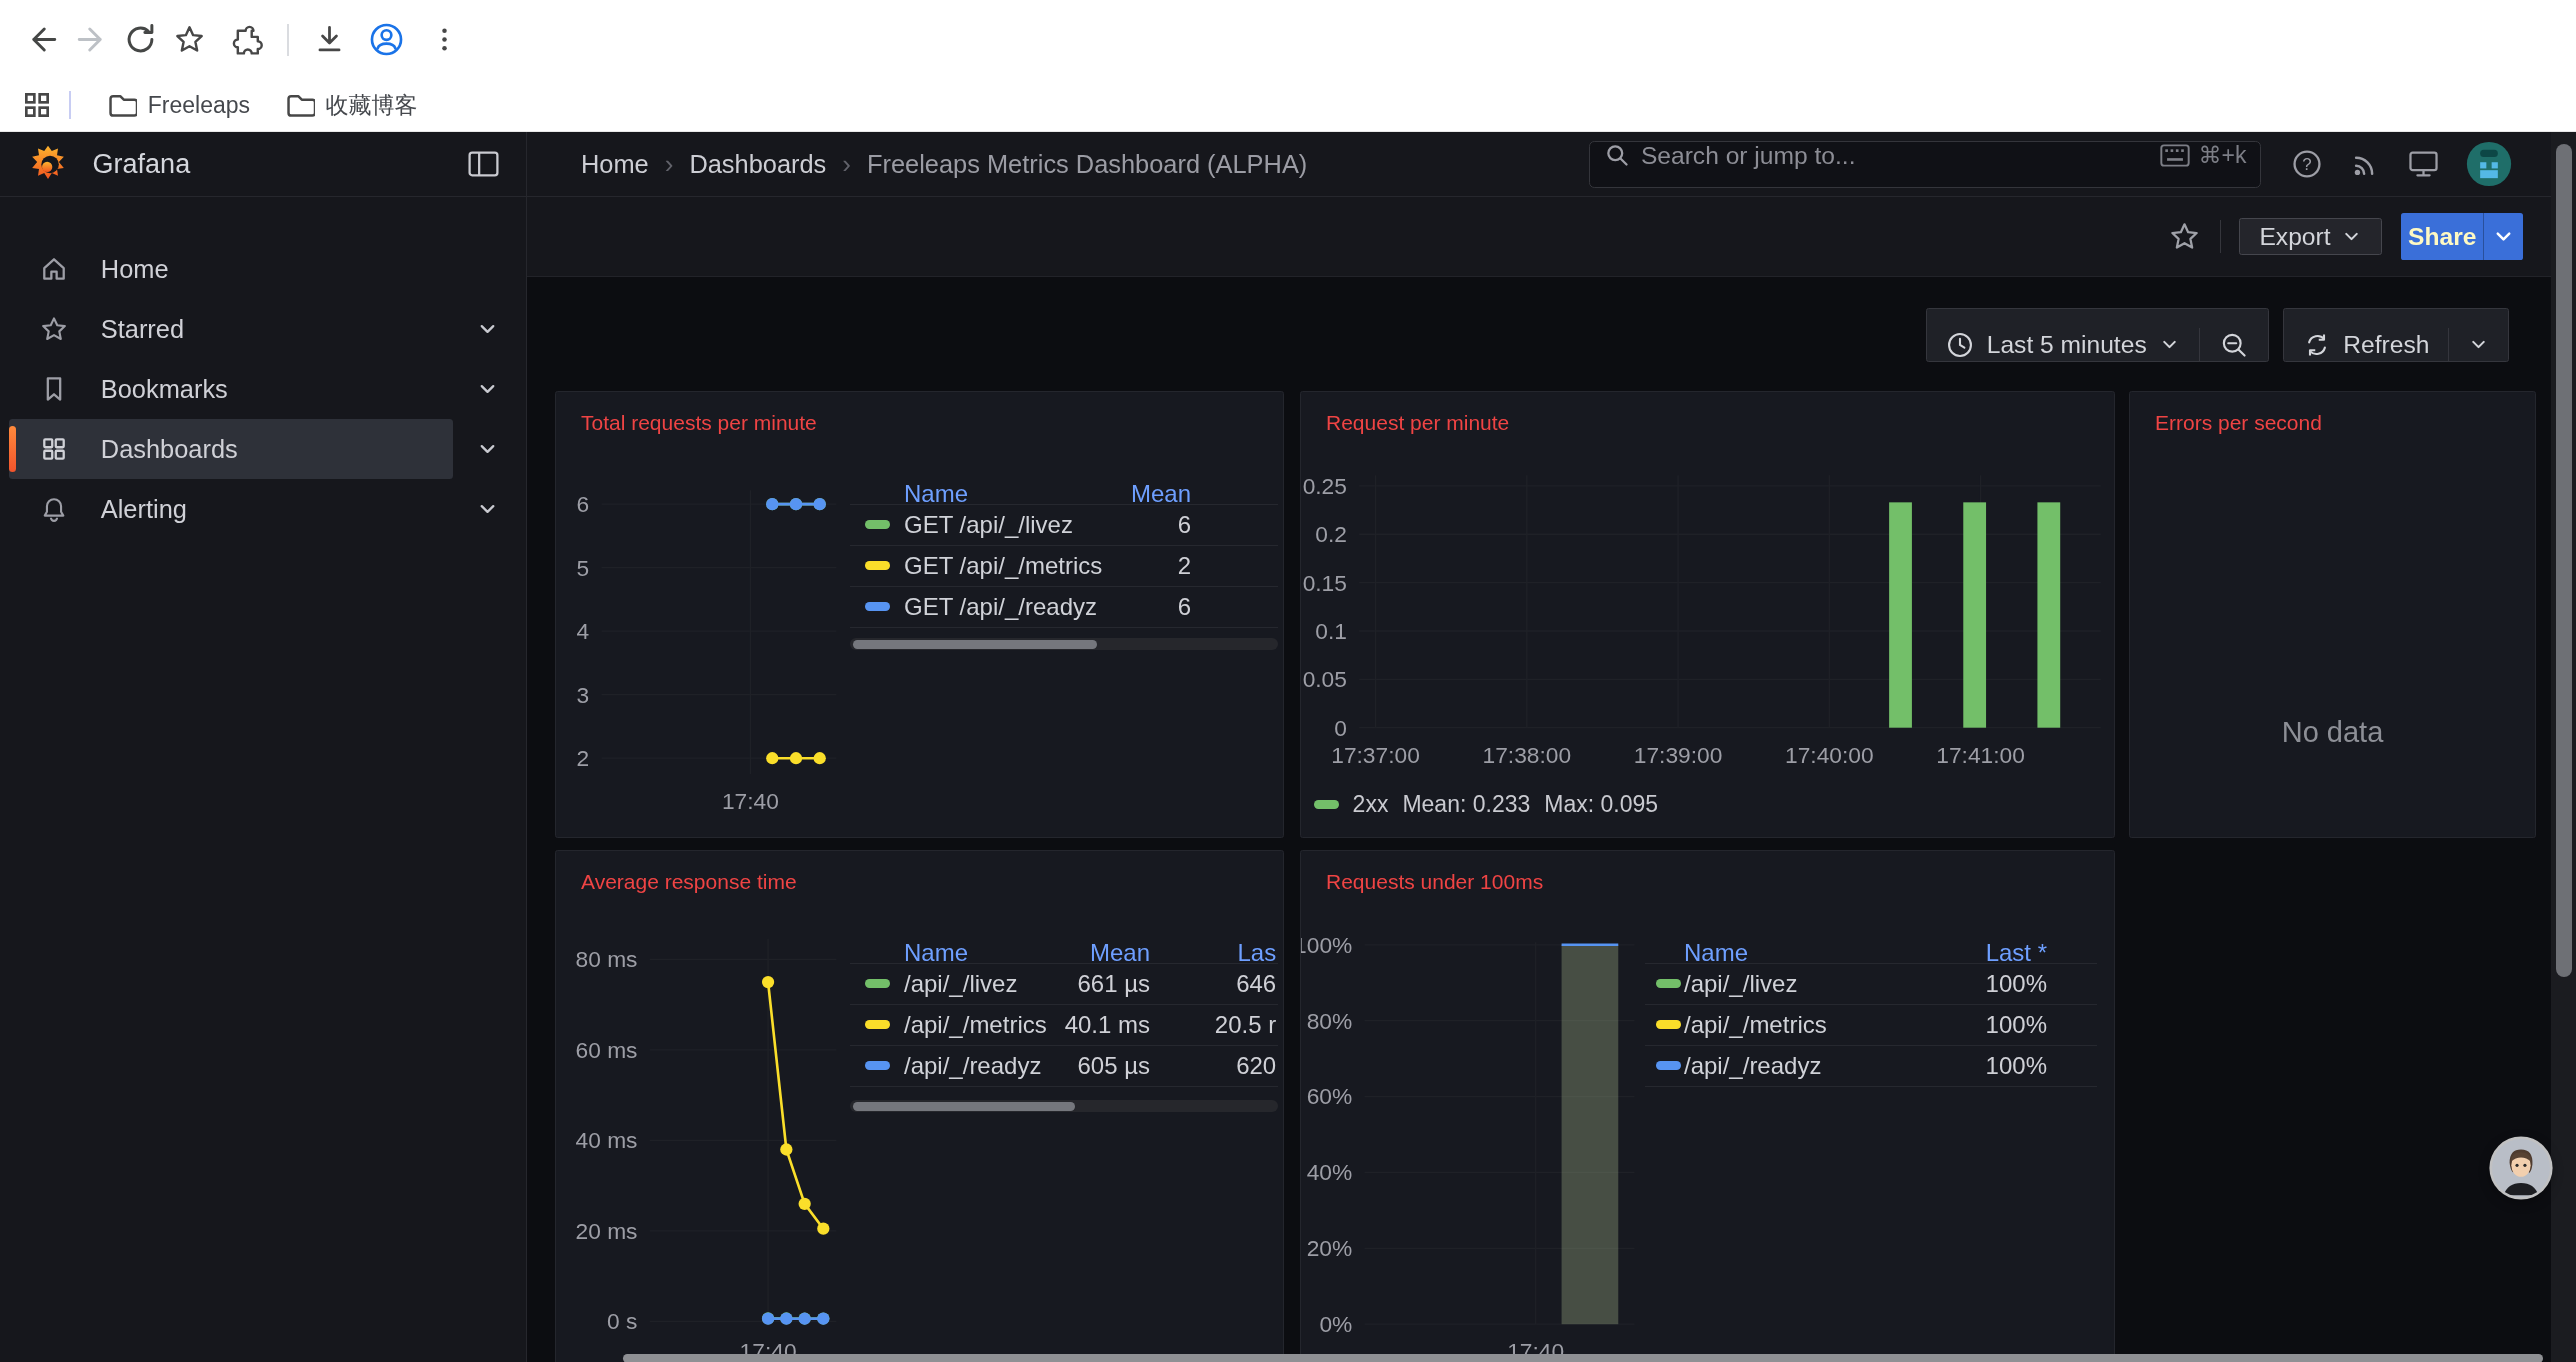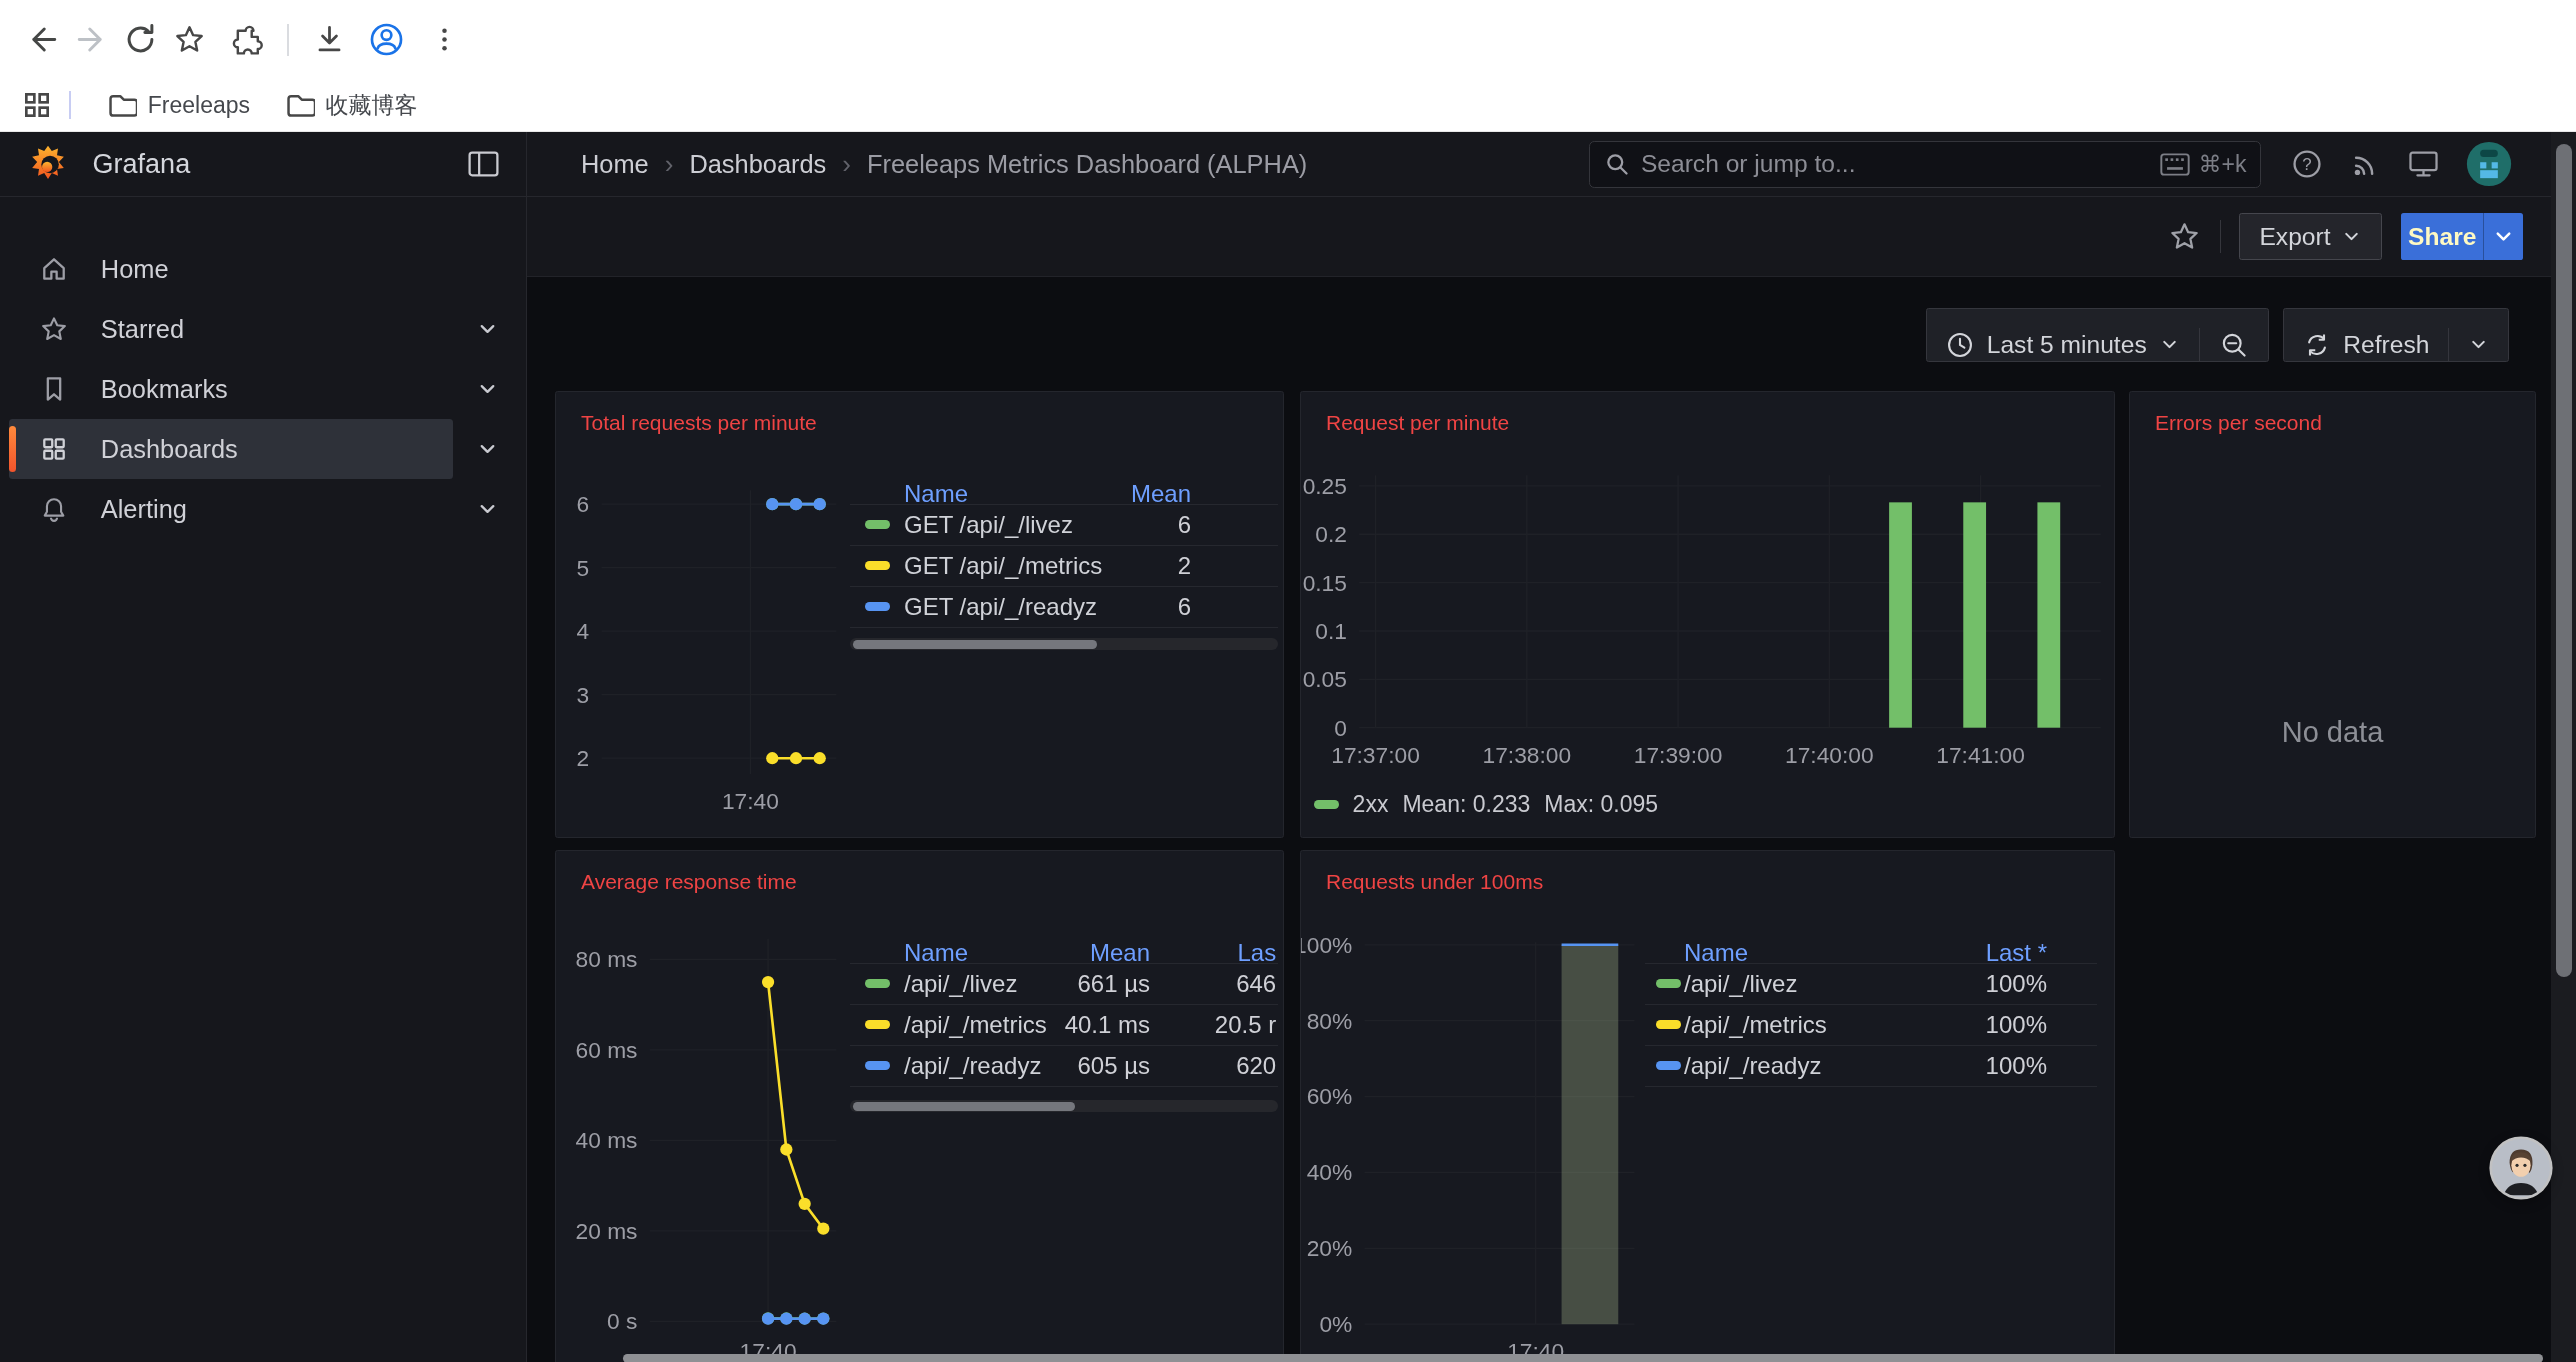--- a/index.html
+++ b/index.html
@@ -26,41 +26,41 @@
   .app { position:absolute; top:132px; left:0; width:2576px; height:1231px; background:#0c0d11; }
   .app-header { position:absolute; top:0; left:0; right:24.6px; height:65px; background:#16171c;
     border-bottom:0.9px solid #26272d; display:flex; }
   .hdr-left { width:527px; height:100%; border-right:0.9px solid #26272d; display:flex; align-items:center; flex:0 0 auto; }
   .brand-name { font-size:27px; color:#d5d7dd; font-weight:500; margin-left:24.6px; }
   .hdr-right { flex:1; display:flex; align-items:center; padding:0 39px 0 54px; min-width:0; }
   .crumb { font-size:25.4px; color:#cdced4; white-space:nowrap; }
   .crumb.dim { color:#9b9ca4; }
   .crumb-sep { font-size:26px; color:#61626a; margin:0 16px; }
   .search-box { margin-left:auto; width:672px; height:47px; background:#101116; border:0.9px solid #34353b;
-    border-radius:5.3px; display:flex; align-items:center; padding:0 14px; flex:0 0 auto; }
+    border-radius:5.3px; display:flex; align-items:flex-start; padding:0 14px; flex:0 0 auto; }
   .search-ph { font-size:24.6px; color:#8c8d95; margin-left:10.5px; }
   .kbd-hint { margin-left:auto; display:flex; align-items:center; gap:8.8px; color:#7c7e86; font-size:23px; }
   .hdr-icons { display:flex; align-items:center; gap:26px; margin-left:30px; flex:0 0 auto; }
 
   .sidebar { position:absolute; top:65px; left:0; width:527px; bottom:0; background:#16171c;
     border-right:0.9px solid #26272d; padding-top:42px; }
   .side-item { position:relative; margin:0 73px 0 8.8px; height:60px; border-radius:3.5px;
     display:flex; align-items:center; }
   .side-item.active { background:#2e3139; }
   .side-item.active::before { content:''; position:absolute; left:0; top:7px; bottom:7px; width:7px;
     border-radius:3.5px; background:linear-gradient(180deg,#ff8a3c,#f2542c); }
   .side-ico { margin-left:30px; width:30px; height:30px; flex:0 0 auto; }
   .side-label { font-size:25.4px; color:#d0d1d7; margin-left:32px; }
   .side-chev { position:absolute; right:-46px; top:50%; transform:translateY(-50%); }
 
   .main-toolbar { position:absolute; top:65px; left:527px; right:24.6px; height:80px; background:#16171c;
     border-bottom:0.9px solid #222329; display:flex; align-items:center; justify-content:flex-end;
     padding-right:28px; gap:19px; }
   .tb-div { width:0.9px; height:33px; background:#35363c; }
-  .btn-export { height:47px; display:flex; align-items:center; gap:10.5px; padding:14px 19px;
+  .btn-export { height:37px; display:flex; align-items:center; gap:10.5px; padding:14px 19px;
     background:#24252b; border:0.9px solid #45464d; border-radius:2.6px; font-size:24.6px; color:#d3d5da; }
   .btn-share { height:47px; display:flex; border-radius:2.6px; overflow:hidden; }
   .share-main { background:#3a6fd9; color:#fef9c3; font-size:24.6px; font-weight:700; display:flex;
     align-items:center; padding:0 7px; }
   .share-chev { background:#3a6fd9; width:40px; display:flex; align-items:center; justify-content:center;
     border-left:1.8px solid rgba(0,0,0,.28); }
 
   .canvas { position:absolute; top:145px; left:527px; right:24.6px; bottom:0; background:#0c0d11; overflow:hidden; }
   .time-row { position:absolute; top:31px; right:42px; display:flex; gap:14px; }
   .tgroup { display:flex; background:#1f2127; border:0.9px solid #35363d; border-radius:2.6px; height:54px;

